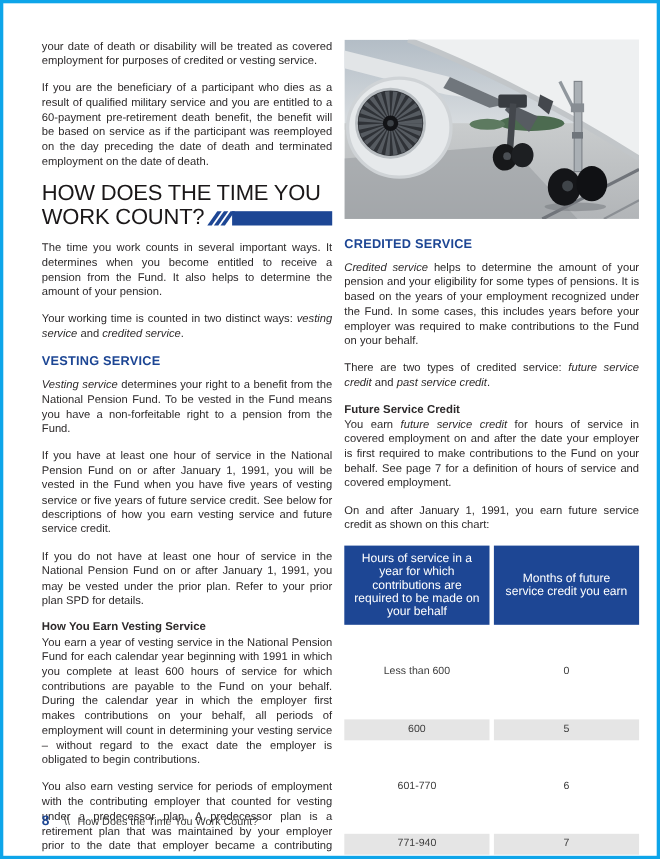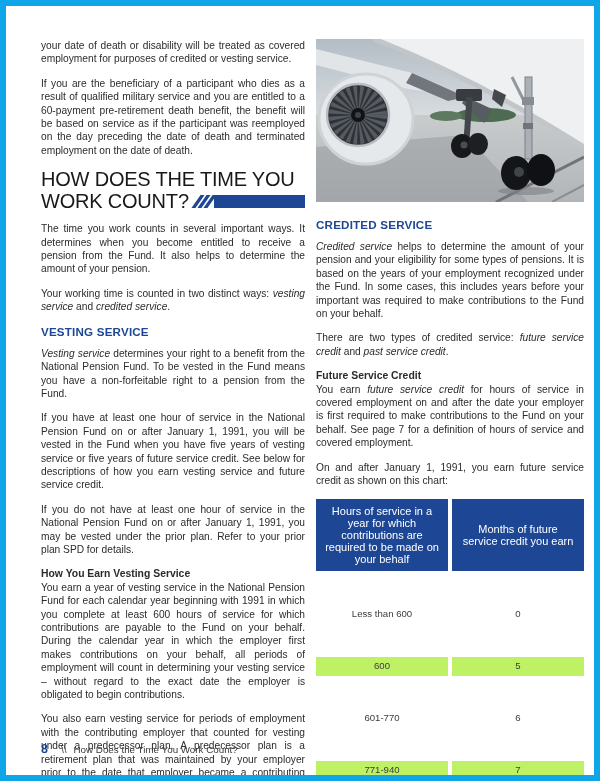--- a/index.html
+++ b/index.html
@@ -1,18 +1,18 @@
 <!DOCTYPE html>
 <html><head>
 <meta charset="utf-8">
 <style>
   html,body { margin:0; padding:0; background:#fff; }
   .page {
     position:relative; width:600px; height:781px; box-sizing:border-box;
-    background:#fff; border:6px solid #0ea5e9; overflow:hidden;
+    background:#fff; border:3px solid #0ea5e9; overflow:hidden;
     font-family:"Liberation Sans", sans-serif; color:#2d2a2b;
   }
   .col-left  { position:absolute; left:35px;  top:33px; width:264px; }
   .col-right { position:absolute; left:310px; top:33px; width:268px; }
   p.body-p { margin:0 0 11px 0; font-size:10.2px; line-height:13.4px; text-align:justify; }
   .s-i { font-style:italic; }
   .headline { margin:8px 0 10px 0; font-weight:normal; color:#1a1718;
               font-size:20px; line-height:22px; letter-spacing:-0.2px; }
   .headline-line2 { display:flex; align-items:center; }
   .stripes { display:inline-flex; margin-left:7px; }
@@ -24,21 +24,21 @@
   .photo { width:268px; height:163px; overflow:hidden; }
   .table { margin-top:4px; width:268px; }
   .t-head { display:flex; gap:4px; }
   .th { flex:1; box-sizing:border-box; min-height:66px; padding:6px 9px;
         display:flex; align-items:center; justify-content:center; text-align:center;
         color:#fff; font-weight:normal; font-size:11px; line-height:12px; }
   .t-body { margin-top:2px; }
   .t-row { display:flex; gap:4px; margin-bottom:1px; }
   .t-cell { flex:1; text-align:center; font-size:9.6px; line-height:12px;
             padding:3.5px 0; color:#3c3c3c;margin-top:32px; }
-  .t-row.alt .t-cell { background:#bef264; }
+  .t-row.alt .t-cell { background:#e5e5e5; }
   .footer { position:absolute; left:35px; top:736px; display:flex; align-items:baseline; }
   .pagenum { font-size:12.5px; font-weight:bold; }
   .fsep { margin:0 7px 0 13px; font-size:10px; color:#3a3a3a; }
   .ftitle { font-size:9.8px; color:#3a3a3a; }
 </style>
 </head>
 <body>
 
 <div class="page">
 
@@ -134,21 +134,21 @@
           <ellipse cx="210" cy="152" rx="28" ry="4" fill="#7b7f83" opacity="0.6"></ellipse>
           <ellipse cx="200" cy="134" rx="15" ry="17" fill="#141518"></ellipse>
           <ellipse cx="225" cy="131" rx="14" ry="16" fill="#101114"></ellipse>
           <circle cx="203" cy="133" r="5" fill="#3f4449"></circle>
         </g>
         <polygon points="178,50 190,56 186,68 176,60" fill="#44484d"></polygon>
       </svg>
     </div>
 
     <div class="section-head brand" style="margin-top: 16px; color: rgb(29, 70, 148);">CREDITED SERVICE</div>
-    <p class="body-p"><span class="s-i">Credited service</span><span> helps to determine the amount of your pension and your eligibility for some types of pensions. It is based on the years of your employment recognized under the Fund. In some cases, this includes years before your important was required to make contributions to the Fund on your behalf.</span></p>
+    <p class="body-p"><span class="s-i">Credited service</span><span> helps to determine the amount of your pension and your eligibility for some types of pensions. It is based on the years of your employment recognized under the Fund. In some cases, this includes years before your employer was required to make contributions to the Fund on your behalf.</span></p>
     <p class="body-p"><span>There are two types of credited service: </span><span class="s-i">future service credit</span><span> and </span><span class="s-i">past service credit</span><span>.</span></p>
 
     <div class="sub-head">Future Service Credit</div>
     <p class="body-p"><span>You earn </span><span class="s-i">future service credit</span><span> for hours of service in covered employment on and after the date your employer is first required to make contributions to the Fund on your behalf. See page 7 for a definition of hours of service and covered employment.</span></p>
     <p class="body-p"><span>On and after January 1, 1991, you earn future service credit as shown on this chart:</span></p>
 
     <div class="table">
       <div class="t-head">
         <div class="th brand-bg" style="background: rgb(29, 70, 148);">Hours of service in a year for which contributions are required to be made on your behalf</div>
         <div class="th brand-bg" style="background: rgb(29, 70, 148);">Months of future service credit you earn</div>

